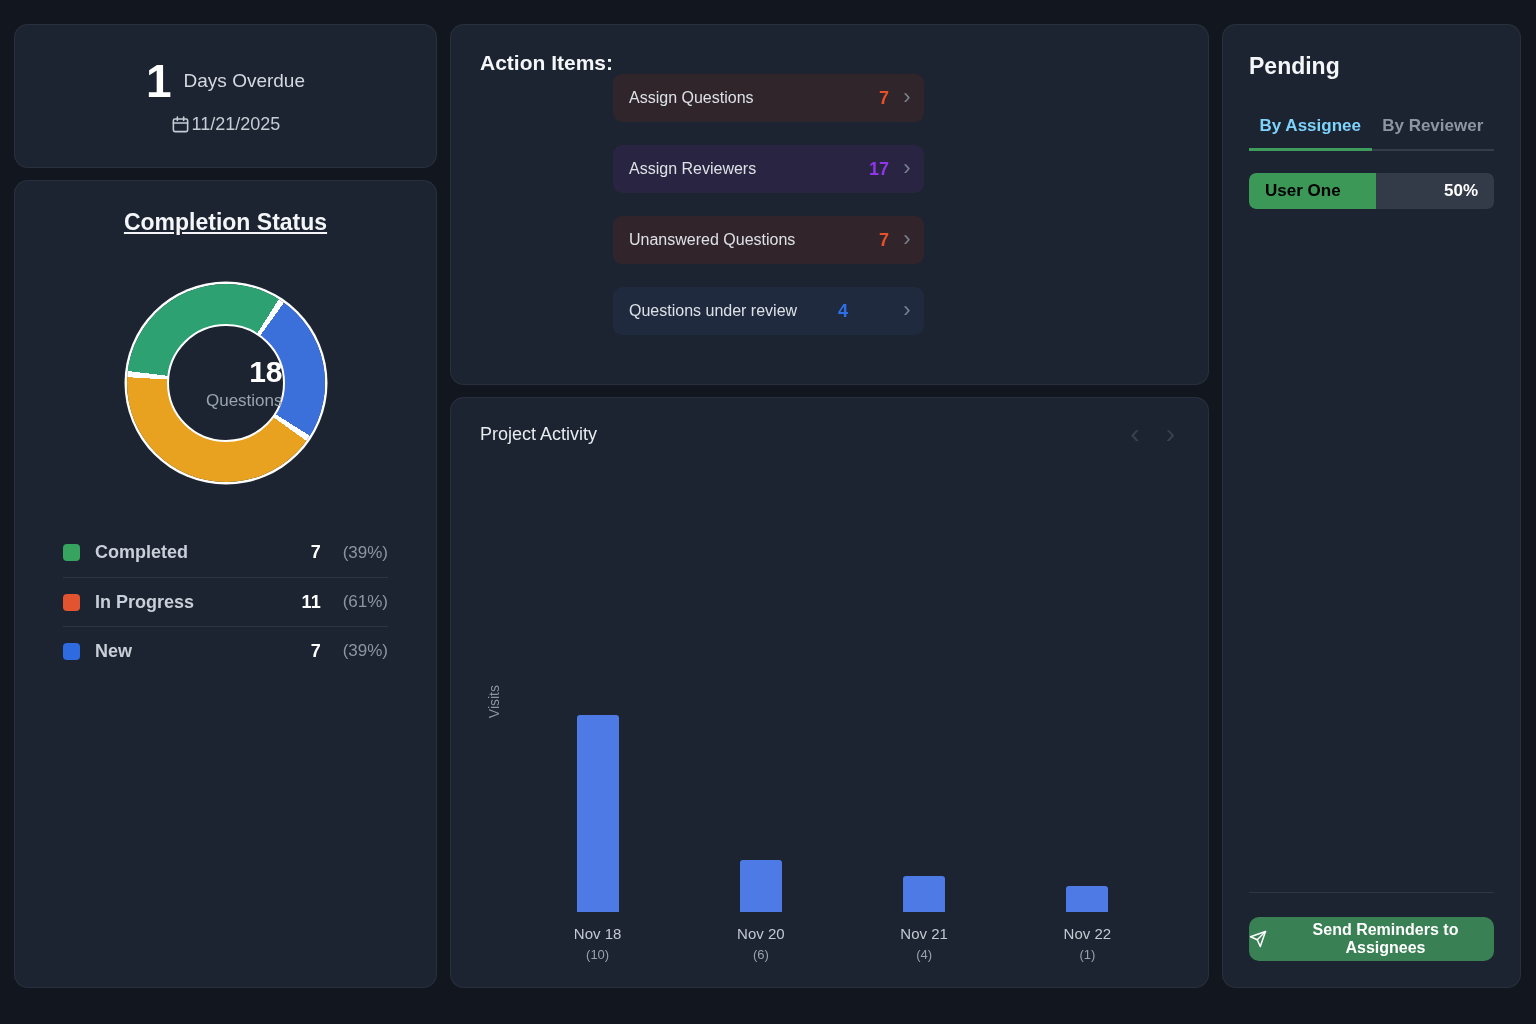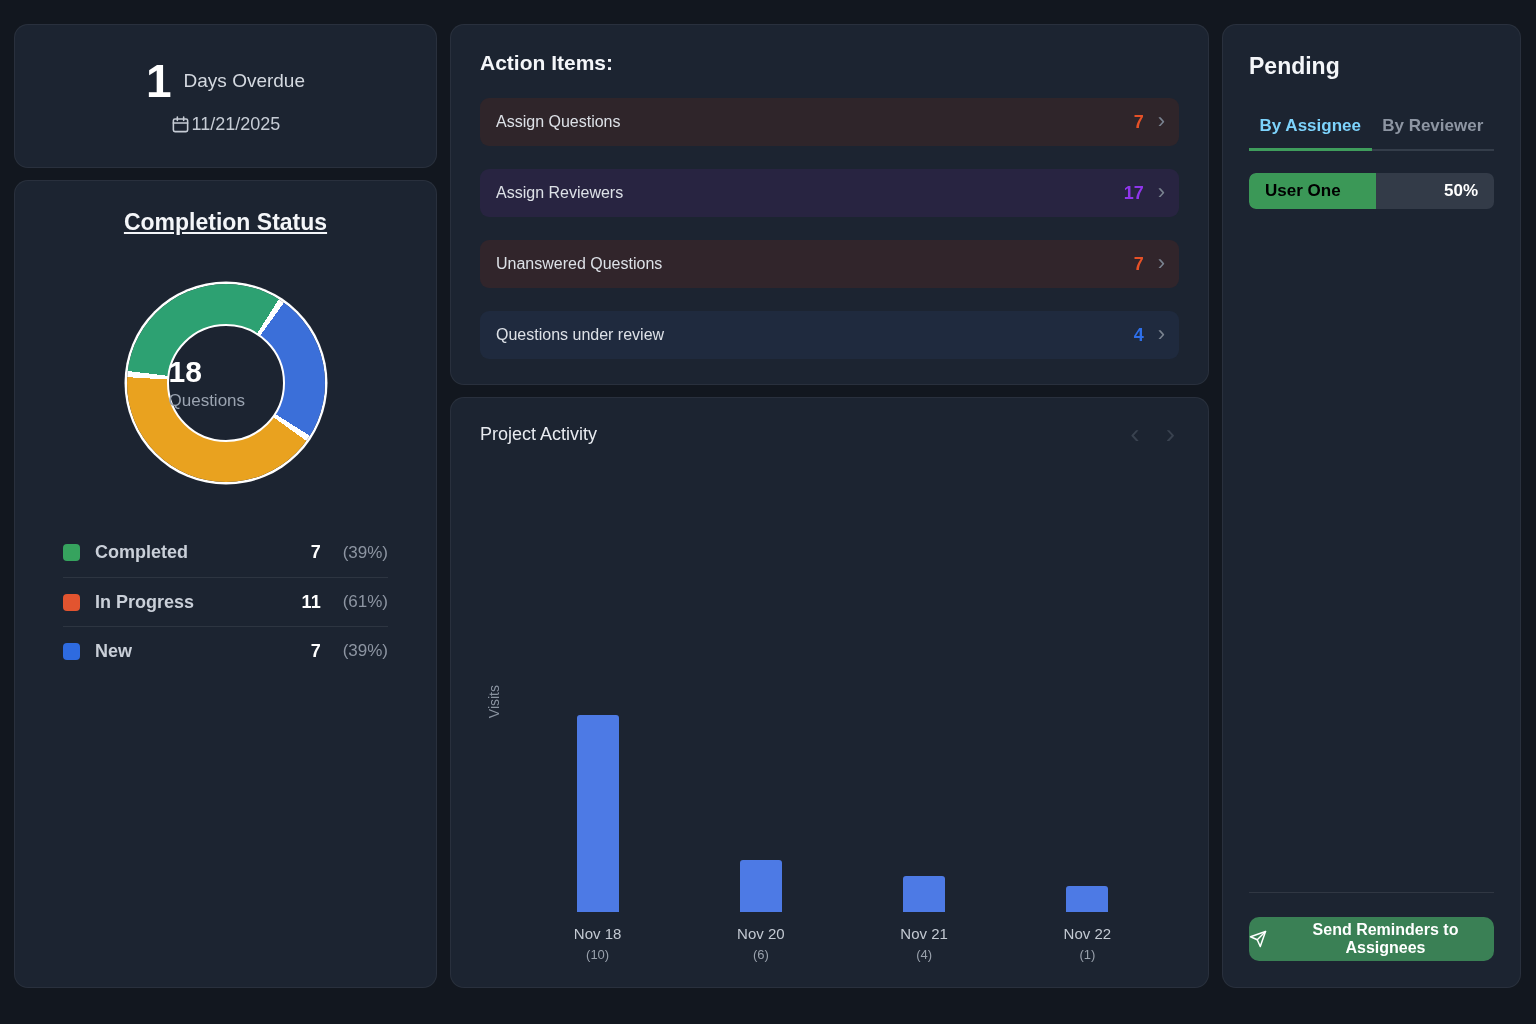--- a/index.html
+++ b/index.html
@@ -40,34 +40,34 @@
   .donut {
     width: 198px; height: 198px; border-radius: 50%;
     position: relative;
     box-shadow: 0 0 0 2.5px #ffffff;
   }
   .donut-hole {
     position: absolute; inset: 40px;
     background: #1c2431;
     border: 2.5px solid #ffffff;
     border-radius: 50%;
-    display: flex; flex-direction: column; align-items: flex-start; justify-content: center;
+    display: flex; flex-direction: column; align-items: flex-end; justify-content: center;
   }
   .donut-value { font-size: 30px; font-weight: 700; color: #fff; }
   .donut-sub { font-size: 17px; color: #9aa3b0; margin-top: 2px; }
   .legend { margin-top: 46px; padding: 0 14px; }
   .legend-row { display: flex; align-items: center; gap: 15px; height: 49px; }
   .legend-row + .legend-row { border-top: 1px solid rgba(255,255,255,0.08); }
   .legend-swatch { width: 17px; height: 17px; border-radius: 4px; flex: 0 0 auto; }
   .legend-label { flex: 1; font-size: 18px; font-weight: 700; color: #c9cfd8; }
   .legend-value { font-size: 18px; font-weight: 700; color: #fff; }
   .legend-pct { font-size: 17px; color: #8d95a2; margin-left: 7px; }
 
   
-  .action-card { height: 361px; padding: 26px 29px; display: flex; flex-direction: column; }
+  .action-card { height: 361px; padding: 26px 29px; display: flex; flex-direction: row; }
   .action-title { font-size: 21px; font-weight: 700; color: #f4f6f9; }
   .action-list { margin-top: 23px; display: flex; flex-direction: column; gap: 23px; }
   .action-row {
     height: 48px; border-radius: 9px;
     display: flex; align-items: center;
     padding: 0 14px 0 16px;
     cursor: pointer;
   }
   .action-label { flex: 1; font-size: 16px; color: #dde1e7; }
   .action-count { font-size: 18px; font-weight: 700; margin-right: 14px; }
@@ -199,21 +199,21 @@
       <div class="action-row" style="background: rgb(40, 36, 65);">
         <span class="action-label">Assign Reviewers</span>
         <span class="action-count" style="color: rgb(143, 53, 234);">17</span>
         <span class="action-chevron">›</span>
       </div>
       <div class="action-row" style="background: rgb(49, 37, 43);">
         <span class="action-label">Unanswered Questions</span>
         <span class="action-count" style="color: rgb(230, 81, 39);">7</span>
         <span class="action-chevron">›</span>
       </div>
-      <div class="action-row" style="background: rgb(31, 42, 62);">
+      <div class="action-row" style="background: rgb(31, 42, 62); gap: 41px;">
         <span class="action-label">Questions under review</span>
         <span class="action-count" style="color: rgb(46, 111, 232);">4</span>
         <span class="action-chevron">›</span>
       </div>
     </div>
   </div>
 
   <div class="card activity-card">
     <div class="activity-head">
       <span class="activity-title">Project Activity</span>

